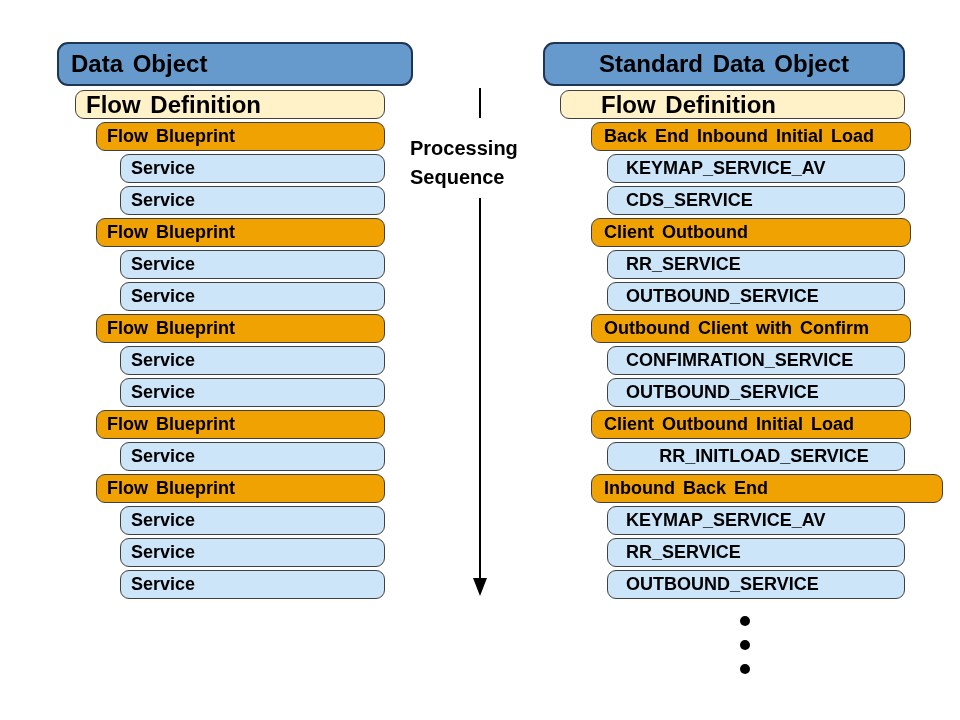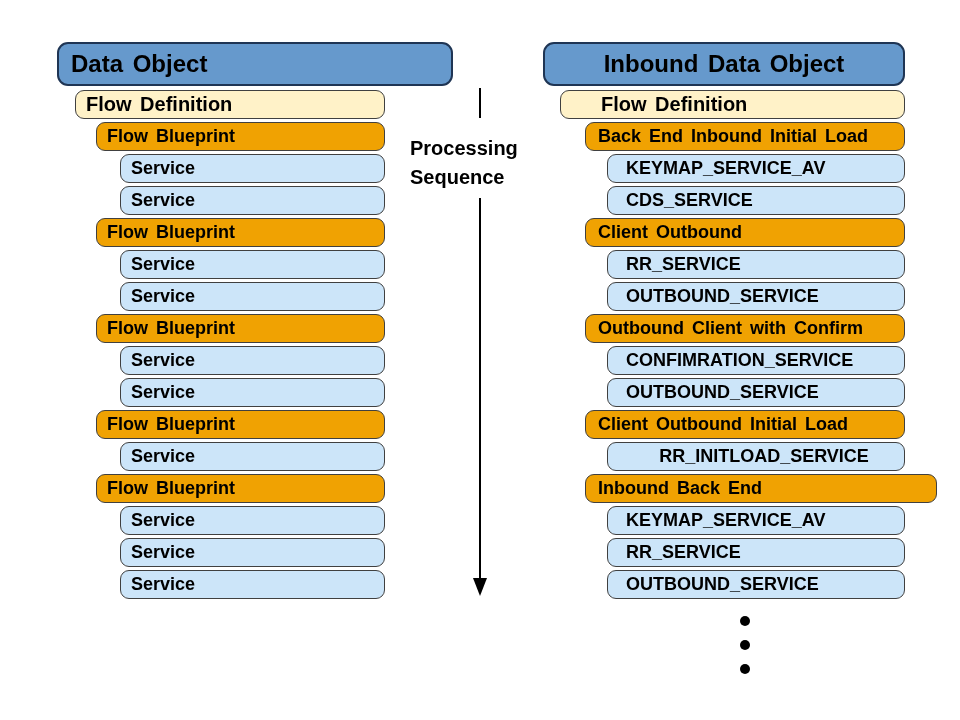--- a/index.html
+++ b/index.html
@@ -27,24 +27,24 @@
     background:#fff;
   }
   .header-box{
     background:var(--header-fill);
     border:2.5px solid var(--header-border);
     border-radius:11px;
     font-size:24px;
   }
   .col-left .header-box{justify-content:flex-start;padding-left:12px;}
   .col-right .header-box{justify-content:center;padding-left:0;}
-  .row-definition{background:var(--definition-fill);font-size:20px;}
+  .row-definition{background:var(--definition-fill);font-size:24px;}
   .col-right .row-definition{padding-left:40px;}
   .row-blueprint{background:var(--blueprint-fill);}
-  .col-right .row-blueprint{padding-left:12px;}
+  .col-right .row-blueprint{padding-left:12px;margin-left:6px;}
   .row-service{background:var(--service-fill);}
   .col-right .row-service{padding-left:18px;}
   .box.centered{justify-content:center;padding-left:16px;}
   .center-label{
     position:absolute;left:410px;top:134px;width:132px;
     font-size:20px;font-weight:bold;color:var(--text);
     line-height:29px;
   }
   .vline{position:absolute;width:2px;background:var(--arrow);}
   .seg1{left:479px;top:88px;height:30px;}
@@ -57,40 +57,40 @@
   .dot{
     position:absolute;width:10px;height:10px;border-radius:50%;
     background:var(--arrow);left:740px;
   }
 </style>
 </head>
 <body>
 
 <div class="stage" id="stage" style="--header-fill: #6699CC; --header-border: #1F3554; --definition-fill: #FFF2C8; --blueprint-fill: #F0A202; --service-fill: #CCE5F9; --row-border: #404040; --arrow: #000000; --text: #000000;">
   <div class="col col-left" id="col-left">
-      <div class="box header-box" style="left: 57px; top: 42px; width: 396px; height: 44px;">Data Object</div>
+      <div class="box header-box" style="left: 57px; top: 42px; width: 356px; height: 44px;">Data Object</div>
       <div class="box row-definition" style="left: 75px; top: 90px; width: 310px; height: 29px;">Flow Definition</div>
       <div class="box row-blueprint" style="left: 96px; top: 122px; width: 289px; height: 29px;">Flow Blueprint</div>
       <div class="box row-service" style="left: 120px; top: 154px; width: 265px; height: 29px;">Service</div>
       <div class="box row-service" style="left: 120px; top: 186px; width: 265px; height: 29px;">Service</div>
       <div class="box row-blueprint" style="left: 96px; top: 218px; width: 289px; height: 29px;">Flow Blueprint</div>
       <div class="box row-service" style="left: 120px; top: 250px; width: 265px; height: 29px;">Service</div>
       <div class="box row-service" style="left: 120px; top: 282px; width: 265px; height: 29px;">Service</div>
       <div class="box row-blueprint" style="left: 96px; top: 314px; width: 289px; height: 29px;">Flow Blueprint</div>
       <div class="box row-service" style="left: 120px; top: 346px; width: 265px; height: 29px;">Service</div>
       <div class="box row-service" style="left: 120px; top: 378px; width: 265px; height: 29px;">Service</div>
       <div class="box row-blueprint" style="left: 96px; top: 410px; width: 289px; height: 29px;">Flow Blueprint</div>
       <div class="box row-service" style="left: 120px; top: 442px; width: 265px; height: 29px;">Service</div>
       <div class="box row-blueprint" style="left: 96px; top: 474px; width: 289px; height: 29px;">Flow Blueprint</div>
       <div class="box row-service" style="left: 120px; top: 506px; width: 265px; height: 29px;">Service</div>
       <div class="box row-service" style="left: 120px; top: 538px; width: 265px; height: 29px;">Service</div>
       <div class="box row-service" style="left: 120px; top: 570px; width: 265px; height: 29px;">Service</div>
     </div>
   <div class="col col-right" id="col-right">
-      <div class="box header-box" style="left: 543px; top: 42px; width: 362px; height: 44px;">Inbound Data Object</div>
+      <div class="box header-box" style="left: 543px; top: 42px; width: 362px; height: 44px;">Standard Data Object</div>
       <div class="box row-definition" style="left: 560px; top: 90px; width: 345px; height: 29px;">Flow Definition</div>
       <div class="box row-blueprint" style="left: 585px; top: 122px; width: 320px; height: 29px;">Back End Inbound Initial Load</div>
       <div class="box row-service" style="left: 607px; top: 154px; width: 298px; height: 29px;">KEYMAP_SERVICE_AV</div>
       <div class="box row-service" style="left: 607px; top: 186px; width: 298px; height: 29px;">CDS_SERVICE</div>
       <div class="box row-blueprint" style="left: 585px; top: 218px; width: 320px; height: 29px;">Client Outbound</div>
       <div class="box row-service" style="left: 607px; top: 250px; width: 298px; height: 29px;">RR_SERVICE</div>
       <div class="box row-service" style="left: 607px; top: 282px; width: 298px; height: 29px;">OUTBOUND_SERVICE</div>
       <div class="box row-blueprint" style="left: 585px; top: 314px; width: 320px; height: 29px;">Outbound Client with Confirm</div>
       <div class="box row-service" style="left: 607px; top: 346px; width: 298px; height: 29px;">CONFIMRATION_SERVICE</div>
       <div class="box row-service" style="left: 607px; top: 378px; width: 298px; height: 29px;">OUTBOUND_SERVICE</div>

